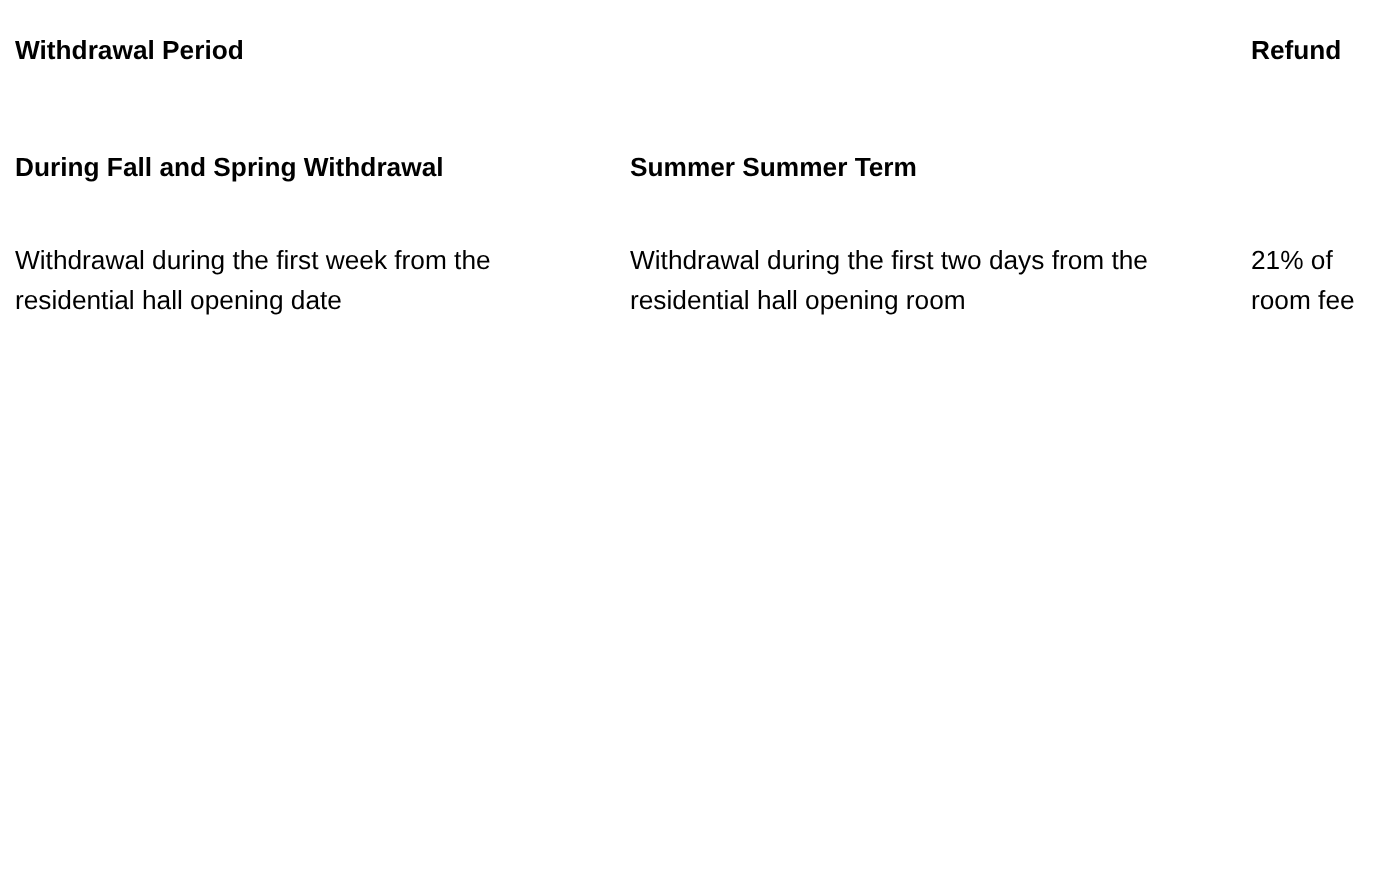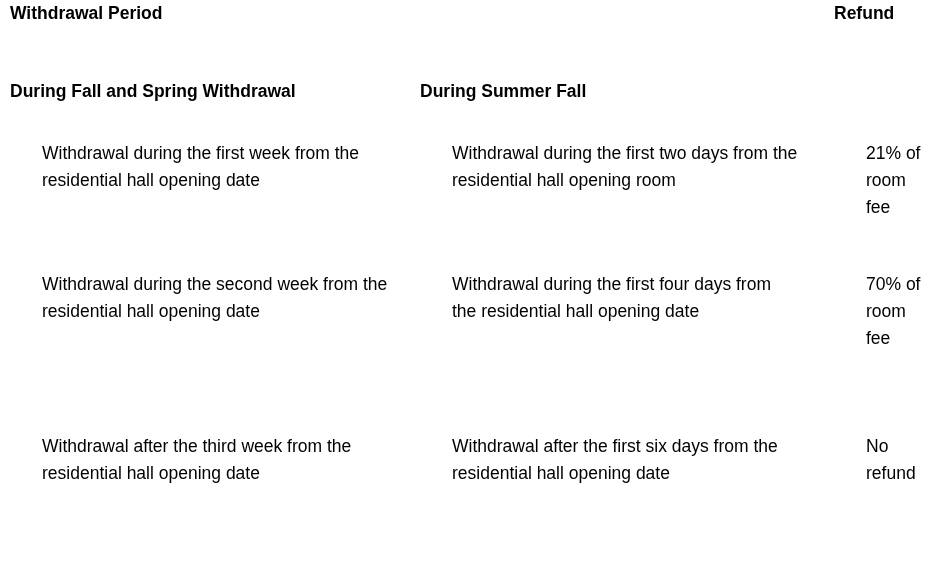--- a/index.html
+++ b/index.html
@@ -33,32 +33,33 @@
     vertical-align: top;
     text-align: left;
     padding: 0;
     border: none;
   }
   .cell {
     padding: 0 22px 0 10px;
     font-size: 17.5px;
     line-height: 27px;
     font-weight: normal;
+    margin-top: 20px;
   }
   .cell.bold {
     font-weight: bold;
   }
   .cell.refund-col {
     padding-right: 6px;
     padding-left: 12px;
   }
   
   tr.head-row td { height: 78px; }
   tr.sub-row td { height: 62px; }
-  tr.data-row td { padding-bottom: 0; padding-left: 32px; }
+  tr.data-row td { padding-bottom: 0; }
   tr.spacer-row td { height: 0; }
 
   .gap-tall { height: 50px; }
   .gap-mid { height: 41px; }
   .gap-short { height: 40px; }
 </style>
 </head>
 <body>
 
 <div class="page">
@@ -79,21 +80,21 @@
         <td>
             <div class="cell bold refund-col">Refund</div>
           </td>
       </tr>
 
       <tr class="sub-row">
         <td>
             <div class="cell bold">During Fall and Spring Withdrawal</div>
           </td>
         <td>
-            <div class="cell bold">During Summer Fall</div>
+            <div class="cell bold">Summer Summer Term</div>
           </td>
         <td>
             <div class="cell bold refund-col"></div>
           </td>
       </tr>
 
       <tr class="data-row">
         <td>
             <div class="cell">Withdrawal during the first week from the residential hall opening date</div>
           </td>
@@ -105,53 +106,31 @@
           </td>
       </tr>
       <tr class="spacer-row">
         <td>
             <div class="gap-tall"></div>
           </td>
           <td></td>
           <td></td>
       </tr>
 
-      <tr class="data-row">
-        <td>
-            <div class="cell">Withdrawal during the second week from the residential hall opening date</div>
-          </td>
-        <td>
-            <div class="cell">Withdrawal during the first four days from the residential hall opening date</div>
-          </td>
-        <td>
-            <div class="cell refund-col">70% of room fee</div>
-          </td>
-      </tr>
       <tr class="spacer-row">
         <td>
             <div class="gap-mid"></div>
           </td>
           <td></td>
           <td></td>
       </tr>
 
       <tr class="spacer-row">
         <td>
             <div class="gap-short"></div>
           </td>
           <td></td>
           <td></td>
       </tr>
 
-      <tr class="data-row">
-        <td>
-            <div class="cell">Withdrawal after the third week from the residential hall opening date</div>
-          </td>
-        <td>
-            <div class="cell">Withdrawal after the first six days from the residential hall opening date</div>
-          </td>
-        <td>
-            <div class="cell refund-col">No refund</div>
-          </td>
-      </tr>
     </tbody>
   </table>
 </div>
 
 </body></html>

